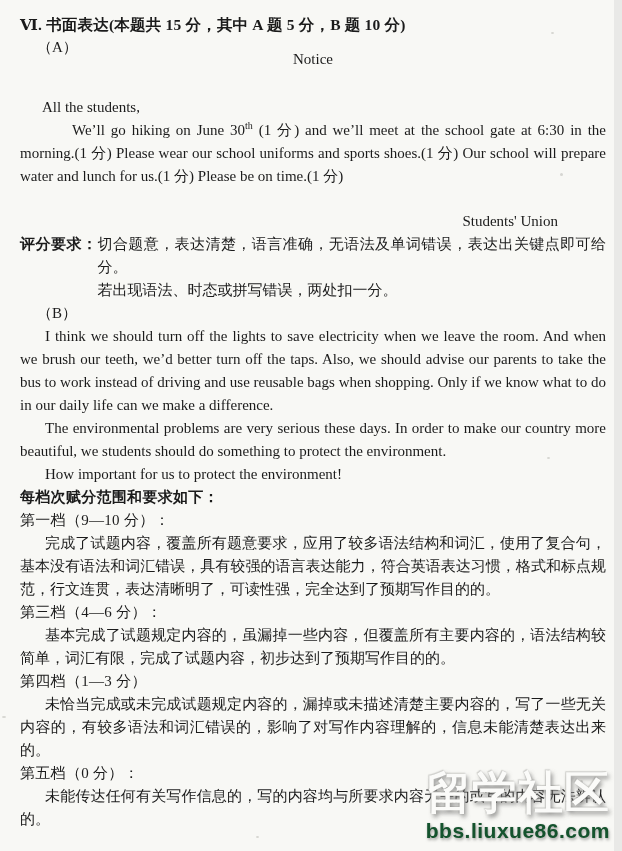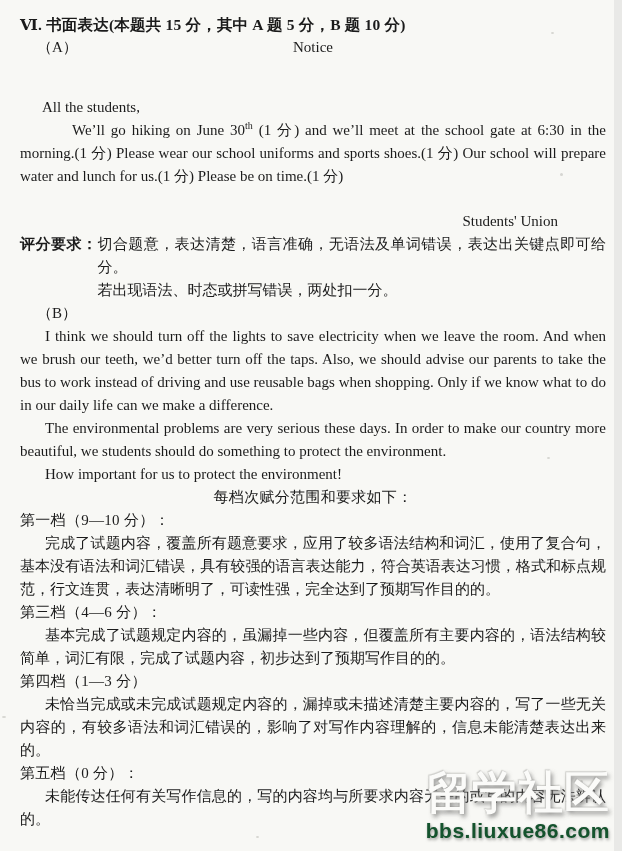--- a/index.html
+++ b/index.html
@@ -32,21 +32,21 @@
     height: 23px;
   }
   .part-label {
     display: inline-block;
     margin-left: 17px;
   }
   .notice-title {
     position: absolute;
     left: 50%;
     transform: translateX(-50%);
-    top: 0;
+    top: 12px;
   }
   .salutation { margin-left: 22px; margin-top: 37px; }
   p.para {
     margin: 0;
     text-align: justify;
   }
   .indent-a { text-indent: 52px; }
   .indent-b { text-indent: 25px; }
   sup { font-size: 10px; line-height: 0; }
   .signature {
@@ -58,23 +58,22 @@
     display: flex;
     align-items: flex-start;
   }
   .grading-note .note-label {
     font-weight: bold;
     white-space: nowrap;
     letter-spacing: 0.5px;
   }
   .grading-note .note-lines { flex: 1; text-align: justify; }
   .rubric-heading {
-    font-weight: normal;
+    font-weight: bold;
     letter-spacing: 0.3px;
-    text-align: center;
   }
   .band-label { letter-spacing: 0.3px; }
   .speck {
     position: absolute;
     background: #b9b9b4;
     border-radius: 50%;
     opacity: 0.55;
   }
   .watermark {
     position: absolute;

